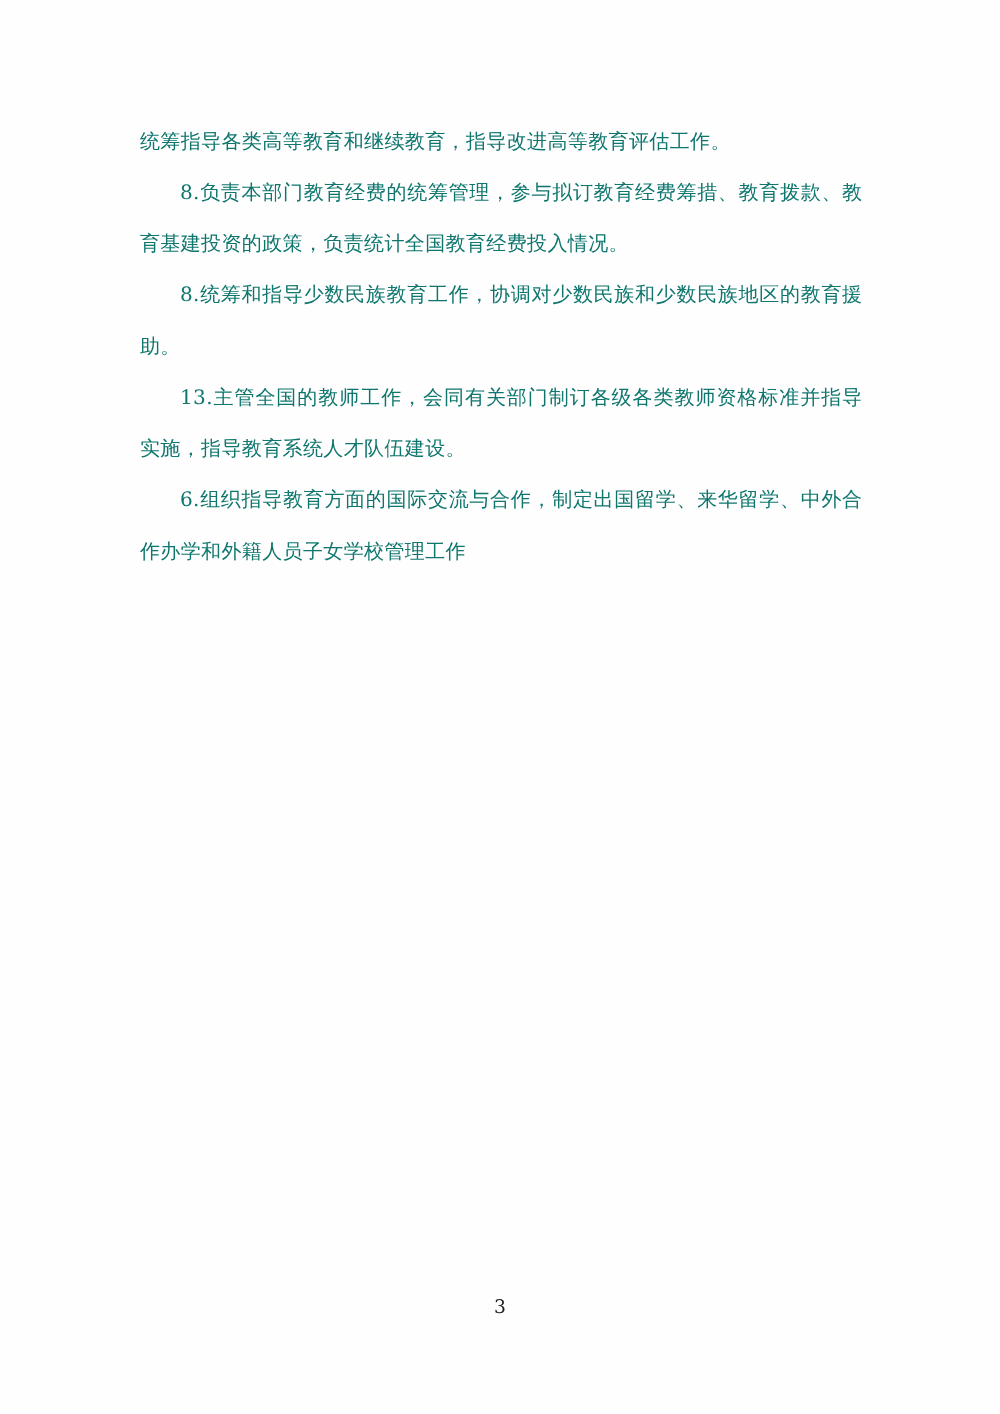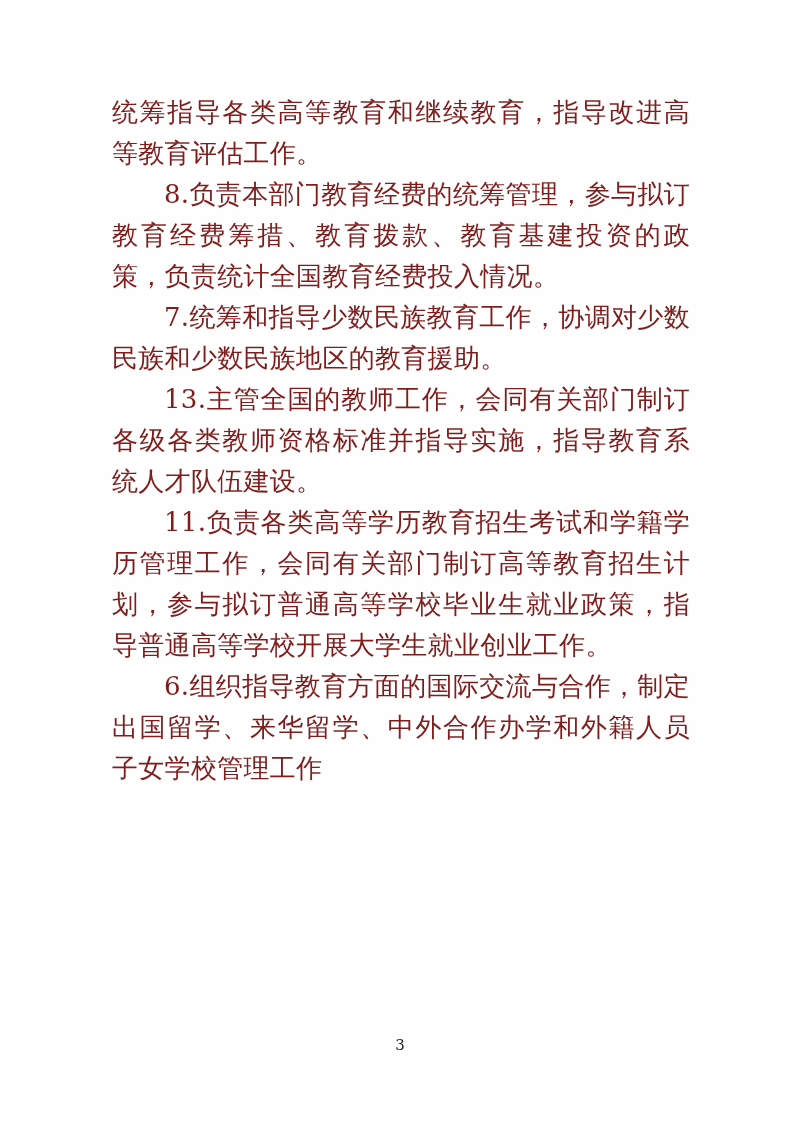--- a/index.html
+++ b/index.html
@@ -23,27 +23,27 @@
     height: 1131px;
     background: #fefefe;
   }
   .content {
     position: absolute;
     left: 112px;
     top: 92px;
     width: 578px;
   }
   .para {
-    font-size: 26px;
+    font-size: 16px;
     line-height: 41px;
     letter-spacing: 0.3px;
     text-align: justify;
     text-justify: inter-ideograph;
     margin: 0 0 0 0;
-    color: #7f1d1d;
+    color: #0f766e;
     font-family: "DejaVu Serif", "Liberation Serif", serif;
   }
   .para.indent {
     text-indent: 2em;
   }
   .page-number {
     position: absolute;
     left: 0;
     right: 0;
     top: 1036px;
@@ -53,19 +53,18 @@
     font-family: "DejaVu Serif", "Liberation Serif", serif;
   }
 </style>
 </head>
 <body>
 
 <div class="page">
   <div class="content">
     <p class="para">统筹指导各类高等教育和继续教育，指导改进高等教育评估工作。</p>
     <p class="para indent">8.负责本部门教育经费的统筹管理，参与拟订教育经费筹措、教育拨款、教育基建投资的政策，负责统计全国教育经费投入情况。</p>
-    <p class="para indent">7.统筹和指导少数民族教育工作，协调对少数民族和少数民族地区的教育援助。</p>
+    <p class="para indent">8.统筹和指导少数民族教育工作，协调对少数民族和少数民族地区的教育援助。</p>
     <p class="para indent">13.主管全国的教师工作，会同有关部门制订各级各类教师资格标准并指导实施，指导教育系统人才队伍建设。</p>
-    <p class="para indent">11.负责各类高等学历教育招生考试和学籍学历管理工作，会同有关部门制订高等教育招生计划，参与拟订普通高等学校毕业生就业政策，指导普通高等学校开展大学生就业创业工作。</p>
     <p class="para indent">6.组织指导教育方面的国际交流与合作，制定出国留学、来华留学、中外合作办学和外籍人员子女学校管理工作</p>
   </div>
   <div class="page-number">3</div>
 </div>
 
 </body></html>

